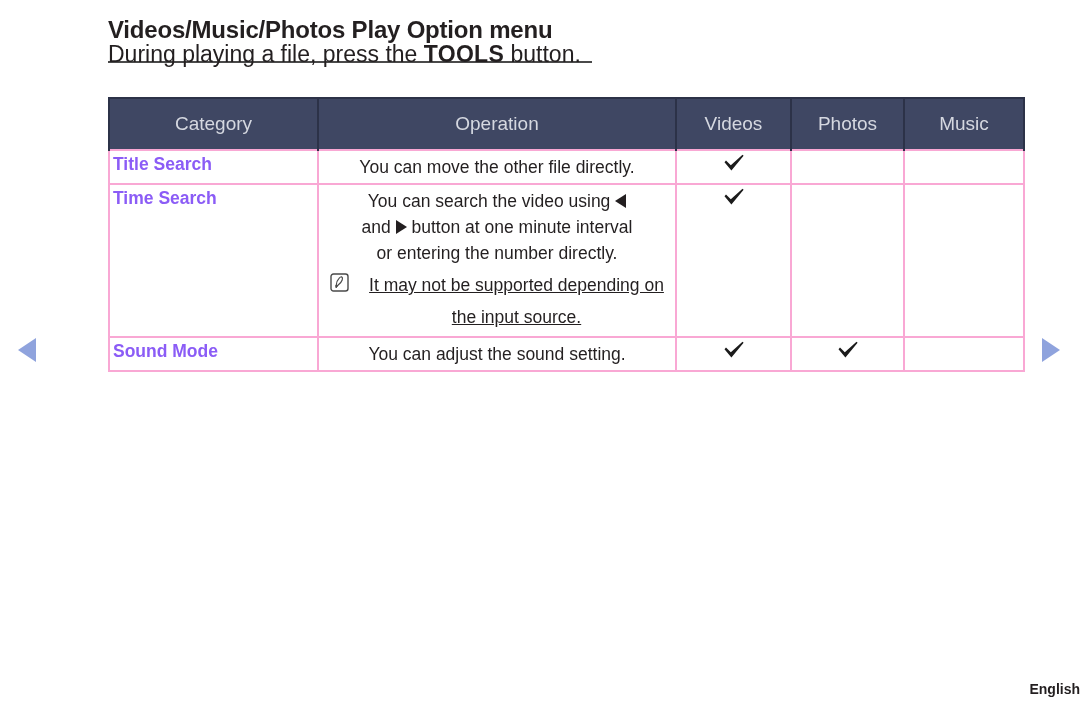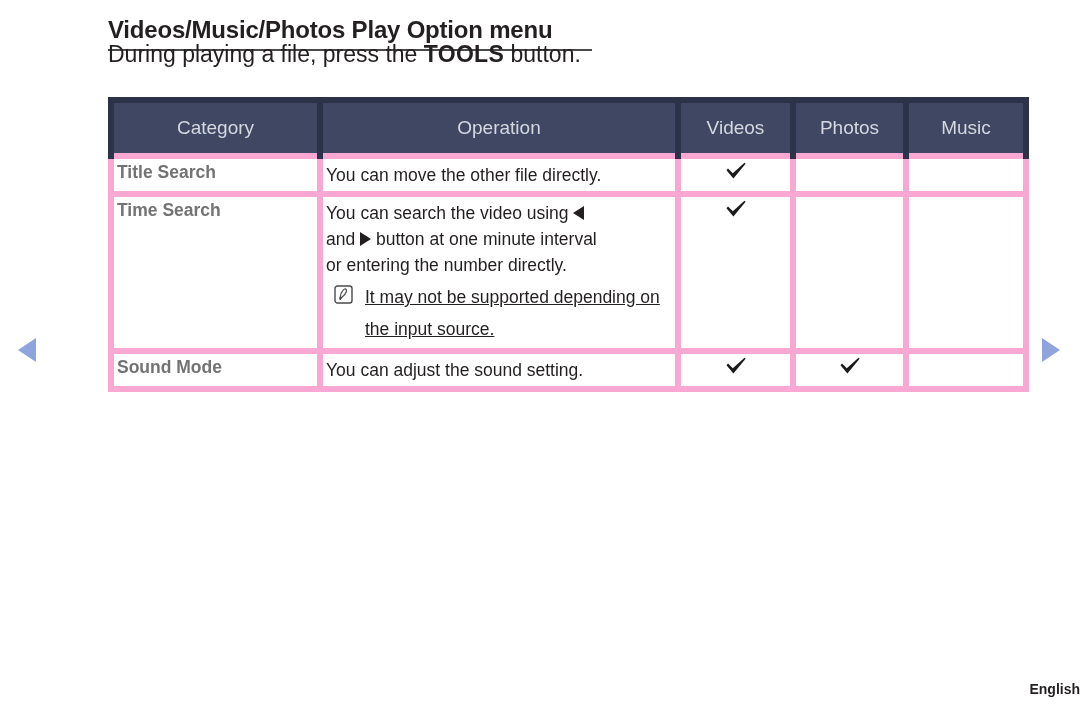--- a/index.html
+++ b/index.html
@@ -19,21 +19,21 @@
   
   #page-title {
     position: absolute;
     left: 108px;
     top: 16px;
     width: 484px;
     font-size: 24px;
     font-weight: bold;
     letter-spacing: -0.2px;
     color: #231f20;
-    padding-bottom: 5px;
+    padding-bottom: 17px;
     border-bottom: 2px solid #4a4a4a;
     white-space: nowrap;
   }
 
   #page-subtitle {
     position: absolute;
     left: 108px;
     top: 41px;
     font-size: 23px;
     font-weight: normal;
@@ -50,21 +50,21 @@
     position: absolute;
     left: 108px;
     top: 97px;
     width: 915px;
     border-collapse: collapse;
     table-layout: fixed;
     font-size: 17px;
   }
   #option-table th,
   #option-table td {
-    border: 6px solid #f9a8d4;
+    border: 2px solid #f9a8d4;
     padding: 3px;
     vertical-align: top;
   }
   #option-table thead th {
     background: #3f4763;
     color: #d5d8e0;
     font-weight: normal;
     font-size: 19px;
     height: 44px;
     text-align: center;
@@ -74,31 +74,32 @@
   }
 
   
   col.c-category  { width: 209px; }
   col.c-operation { width: 358px; }
   col.c-videos    { width: 115px; }
   col.c-photos    { width: 113px; }
   col.c-music     { width: 120px; }
 
   td.cat {
-    color: #737373;
+    color: #8b5cf6;
     font-weight: bold;
     font-size: 17.5px;
     padding: 7px 0 7px 8px;
     white-space: nowrap;
   }
   td.op {
     color: #231f20;
     font-size: 17.5px;
     line-height: 26px;
     padding: 6px 6px 7px 9px;
+    text-align: center;
   }
   td.mark {
     text-align: center;
     vertical-align: top;
     padding-top: 8px;
   }
 
   .row-tall td { }
 
   

